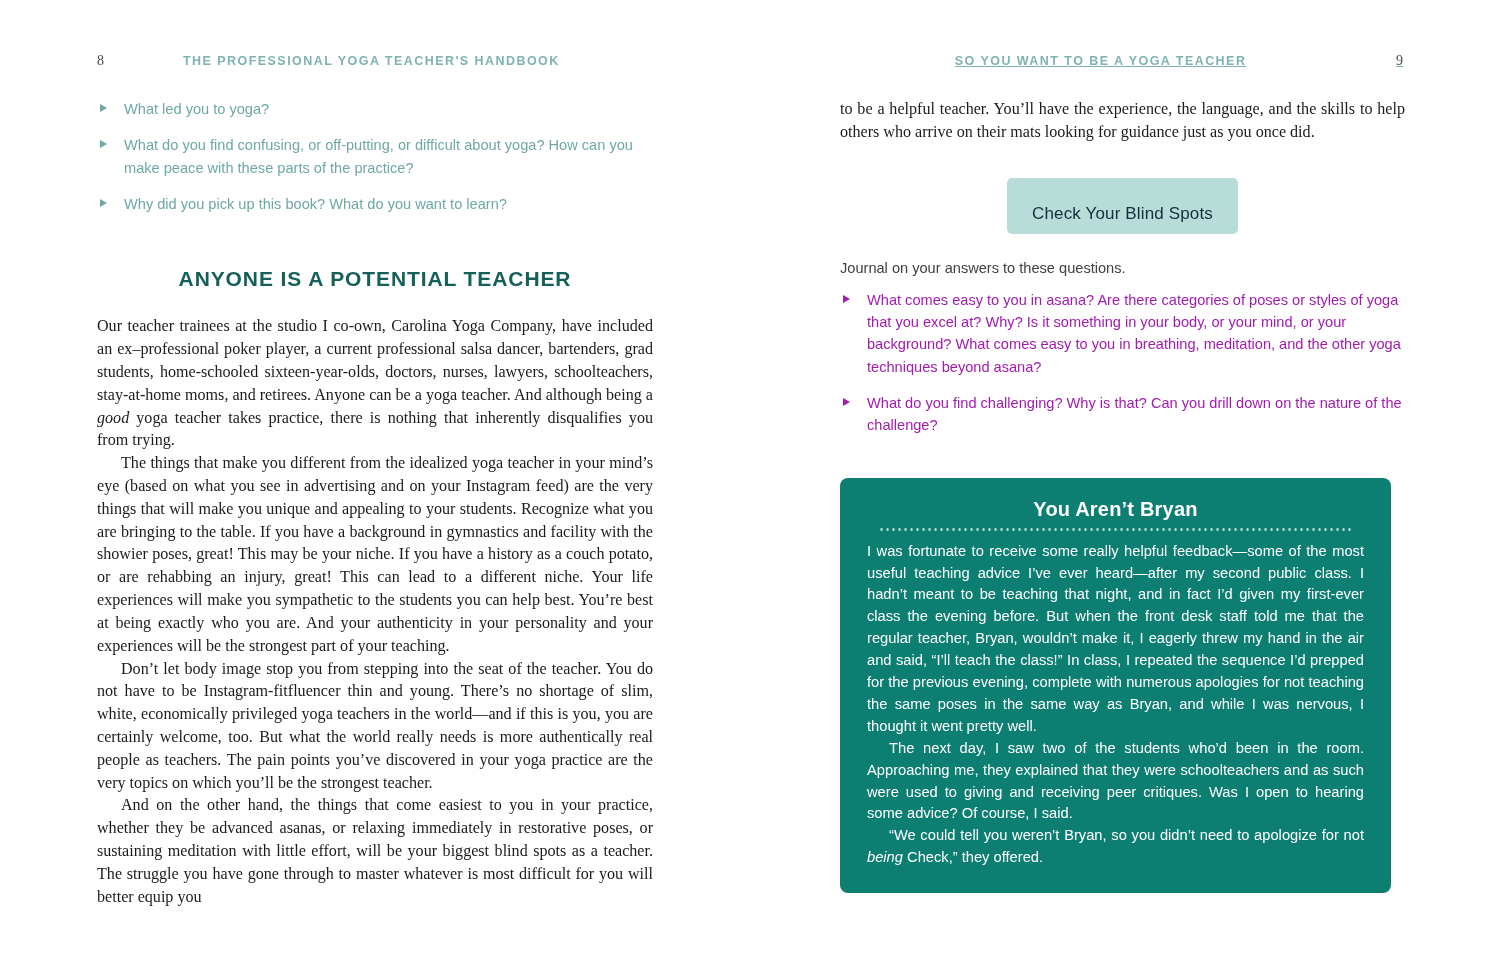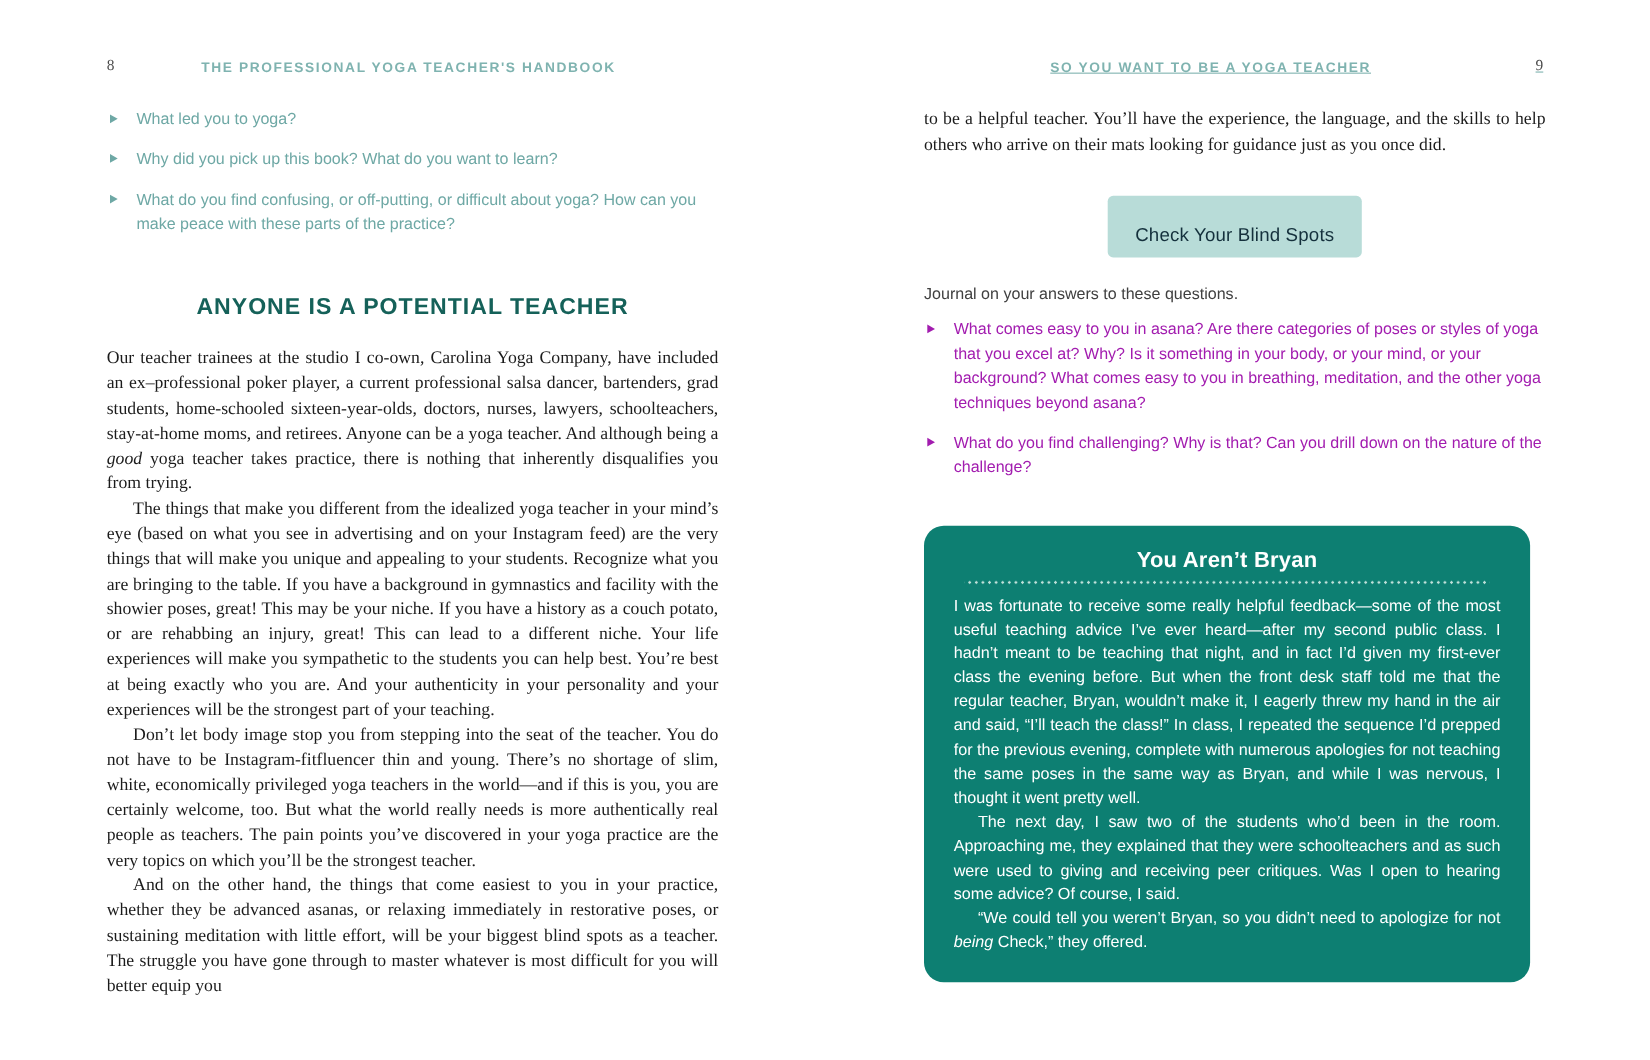--- a/index.html
+++ b/index.html
@@ -141,21 +141,21 @@
   .journal-lead {
     font-family: "Liberation Sans", sans-serif;
     font-size: 14.6px;
     color: #404040;
     margin: 26px 0 13px 0;
   }
 
   
   .callout {
     background: #0d7f72;
-    border-radius: 18px;
+    border-radius: 8px;
     margin-top: 41px;
     padding: 18px 27px 24px 27px;
     box-sizing: border-box;
     width: 551px;
   }
   .callout-title {
     font-family: "Liberation Sans", sans-serif;
     font-weight: 700;
     font-size: 20px;
     color: #ffffff;
@@ -197,25 +197,25 @@
 
     <div class="col">
 
       <ul class="qlist">
         <li>
           <span class="bullet-tri"></span>
           <span>What led you to yoga?</span>
         </li>
         <li>
           <span class="bullet-tri"></span>
+          <span>What do you find confusing, or off-putting, or difficult about yoga? How can you make peace with these parts of the practice?</span>
+        </li>
+        <li>
+          <span class="bullet-tri"></span>
           <span>Why did you pick up this book? What do you want to learn?</span>
-        </li>
-        <li>
-          <span class="bullet-tri"></span>
-          <span>What do you find confusing, or off-putting, or difficult about yoga? How can you make peace with these parts of the practice?</span>
         </li>
       </ul>
 
       <h2 class="section-heading">ANYONE IS A POTENTIAL TEACHER</h2>
 
       <p class="body-p">
         <span>Our teacher trainees at the studio I co-own, Carolina Yoga Company, have included an ex–professional poker player, a current professional salsa dancer, bartenders, grad students, home-schooled sixteen-year-olds, doctors, nurses, lawyers, schoolteachers, stay-at-home moms, and retirees. Anyone can be a yoga teacher. And although being a </span><em>good</em><span> yoga teacher takes practice, there is nothing that inherently disqualifies you from trying.</span>
       </p>
 
       <p class="body-p">The things that make you different from the idealized yoga teacher in your mind’s eye (based on what you see in advertising and on your Instagram feed) are the very things that will make you unique and appealing to your students. Recognize what you are bringing to the table. If you have a background in gymnastics and facility with the showier poses, great! This may be your niche. If you have a history as a couch potato, or are rehabbing an injury, great! This can lead to a different niche. Your life experiences will make you sympathetic to the students you can help best. You’re best at being exactly who you are. And your authenticity in your personality and your experiences will be the strongest part of your teaching.</p>

